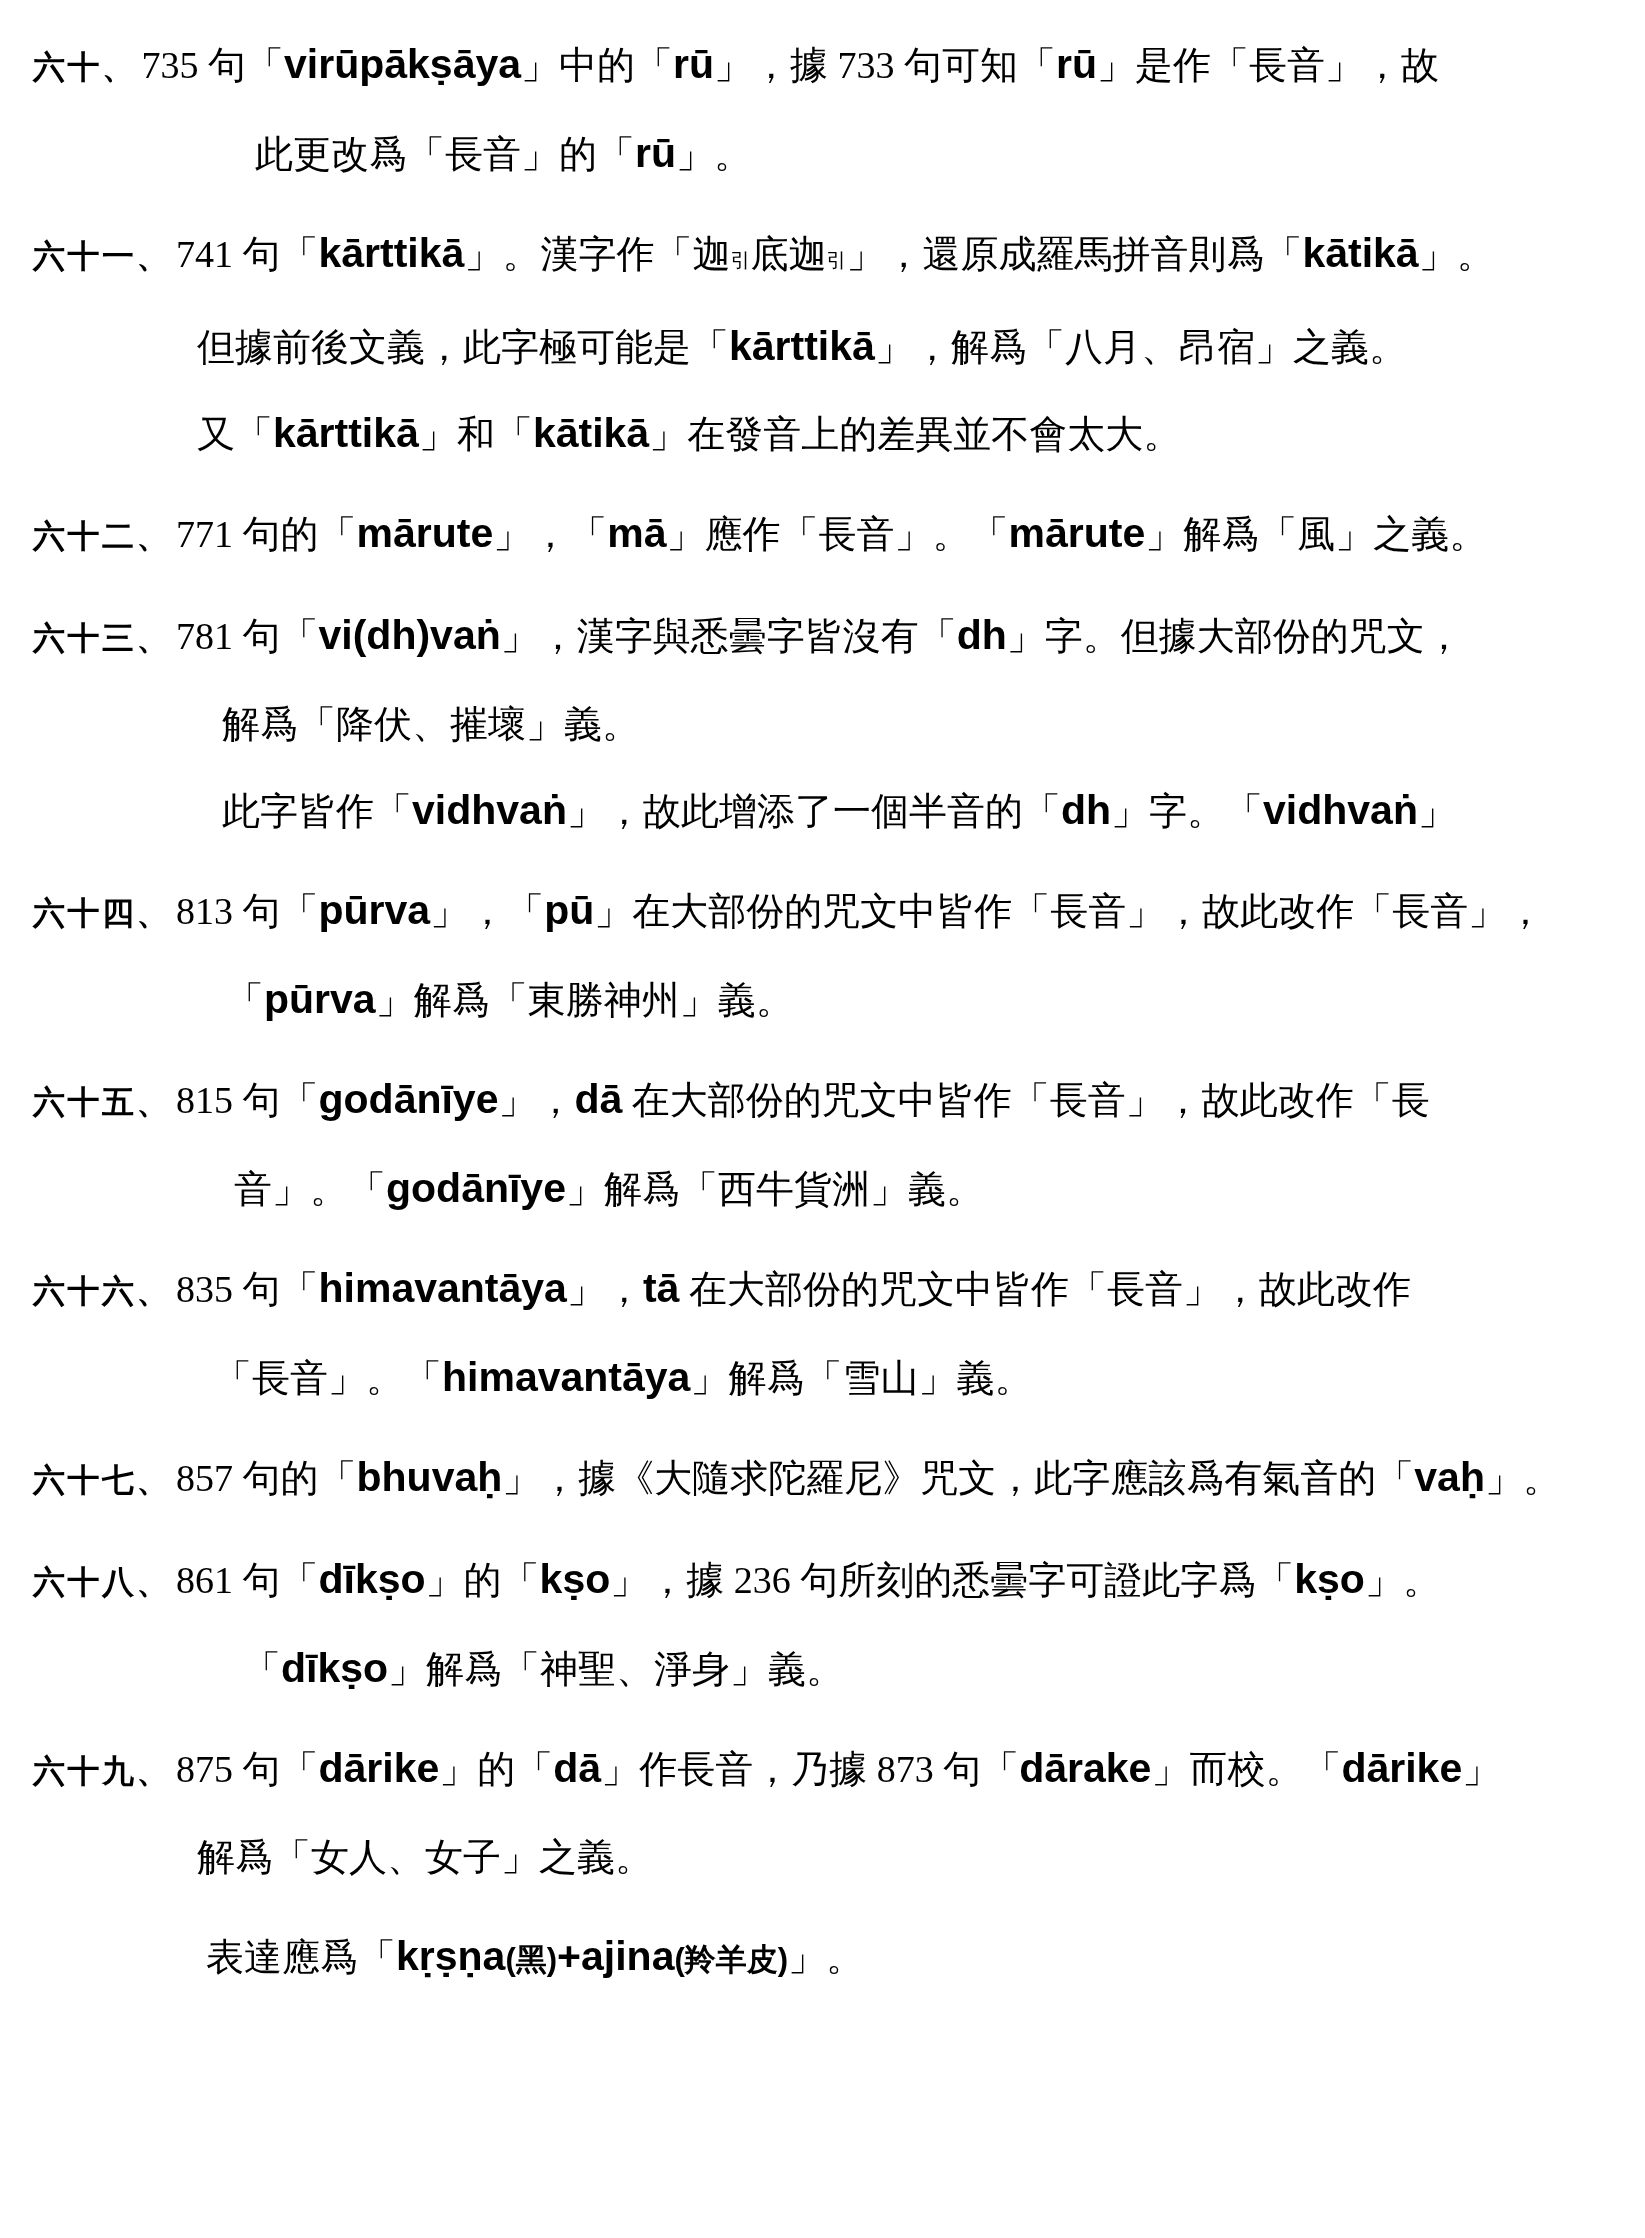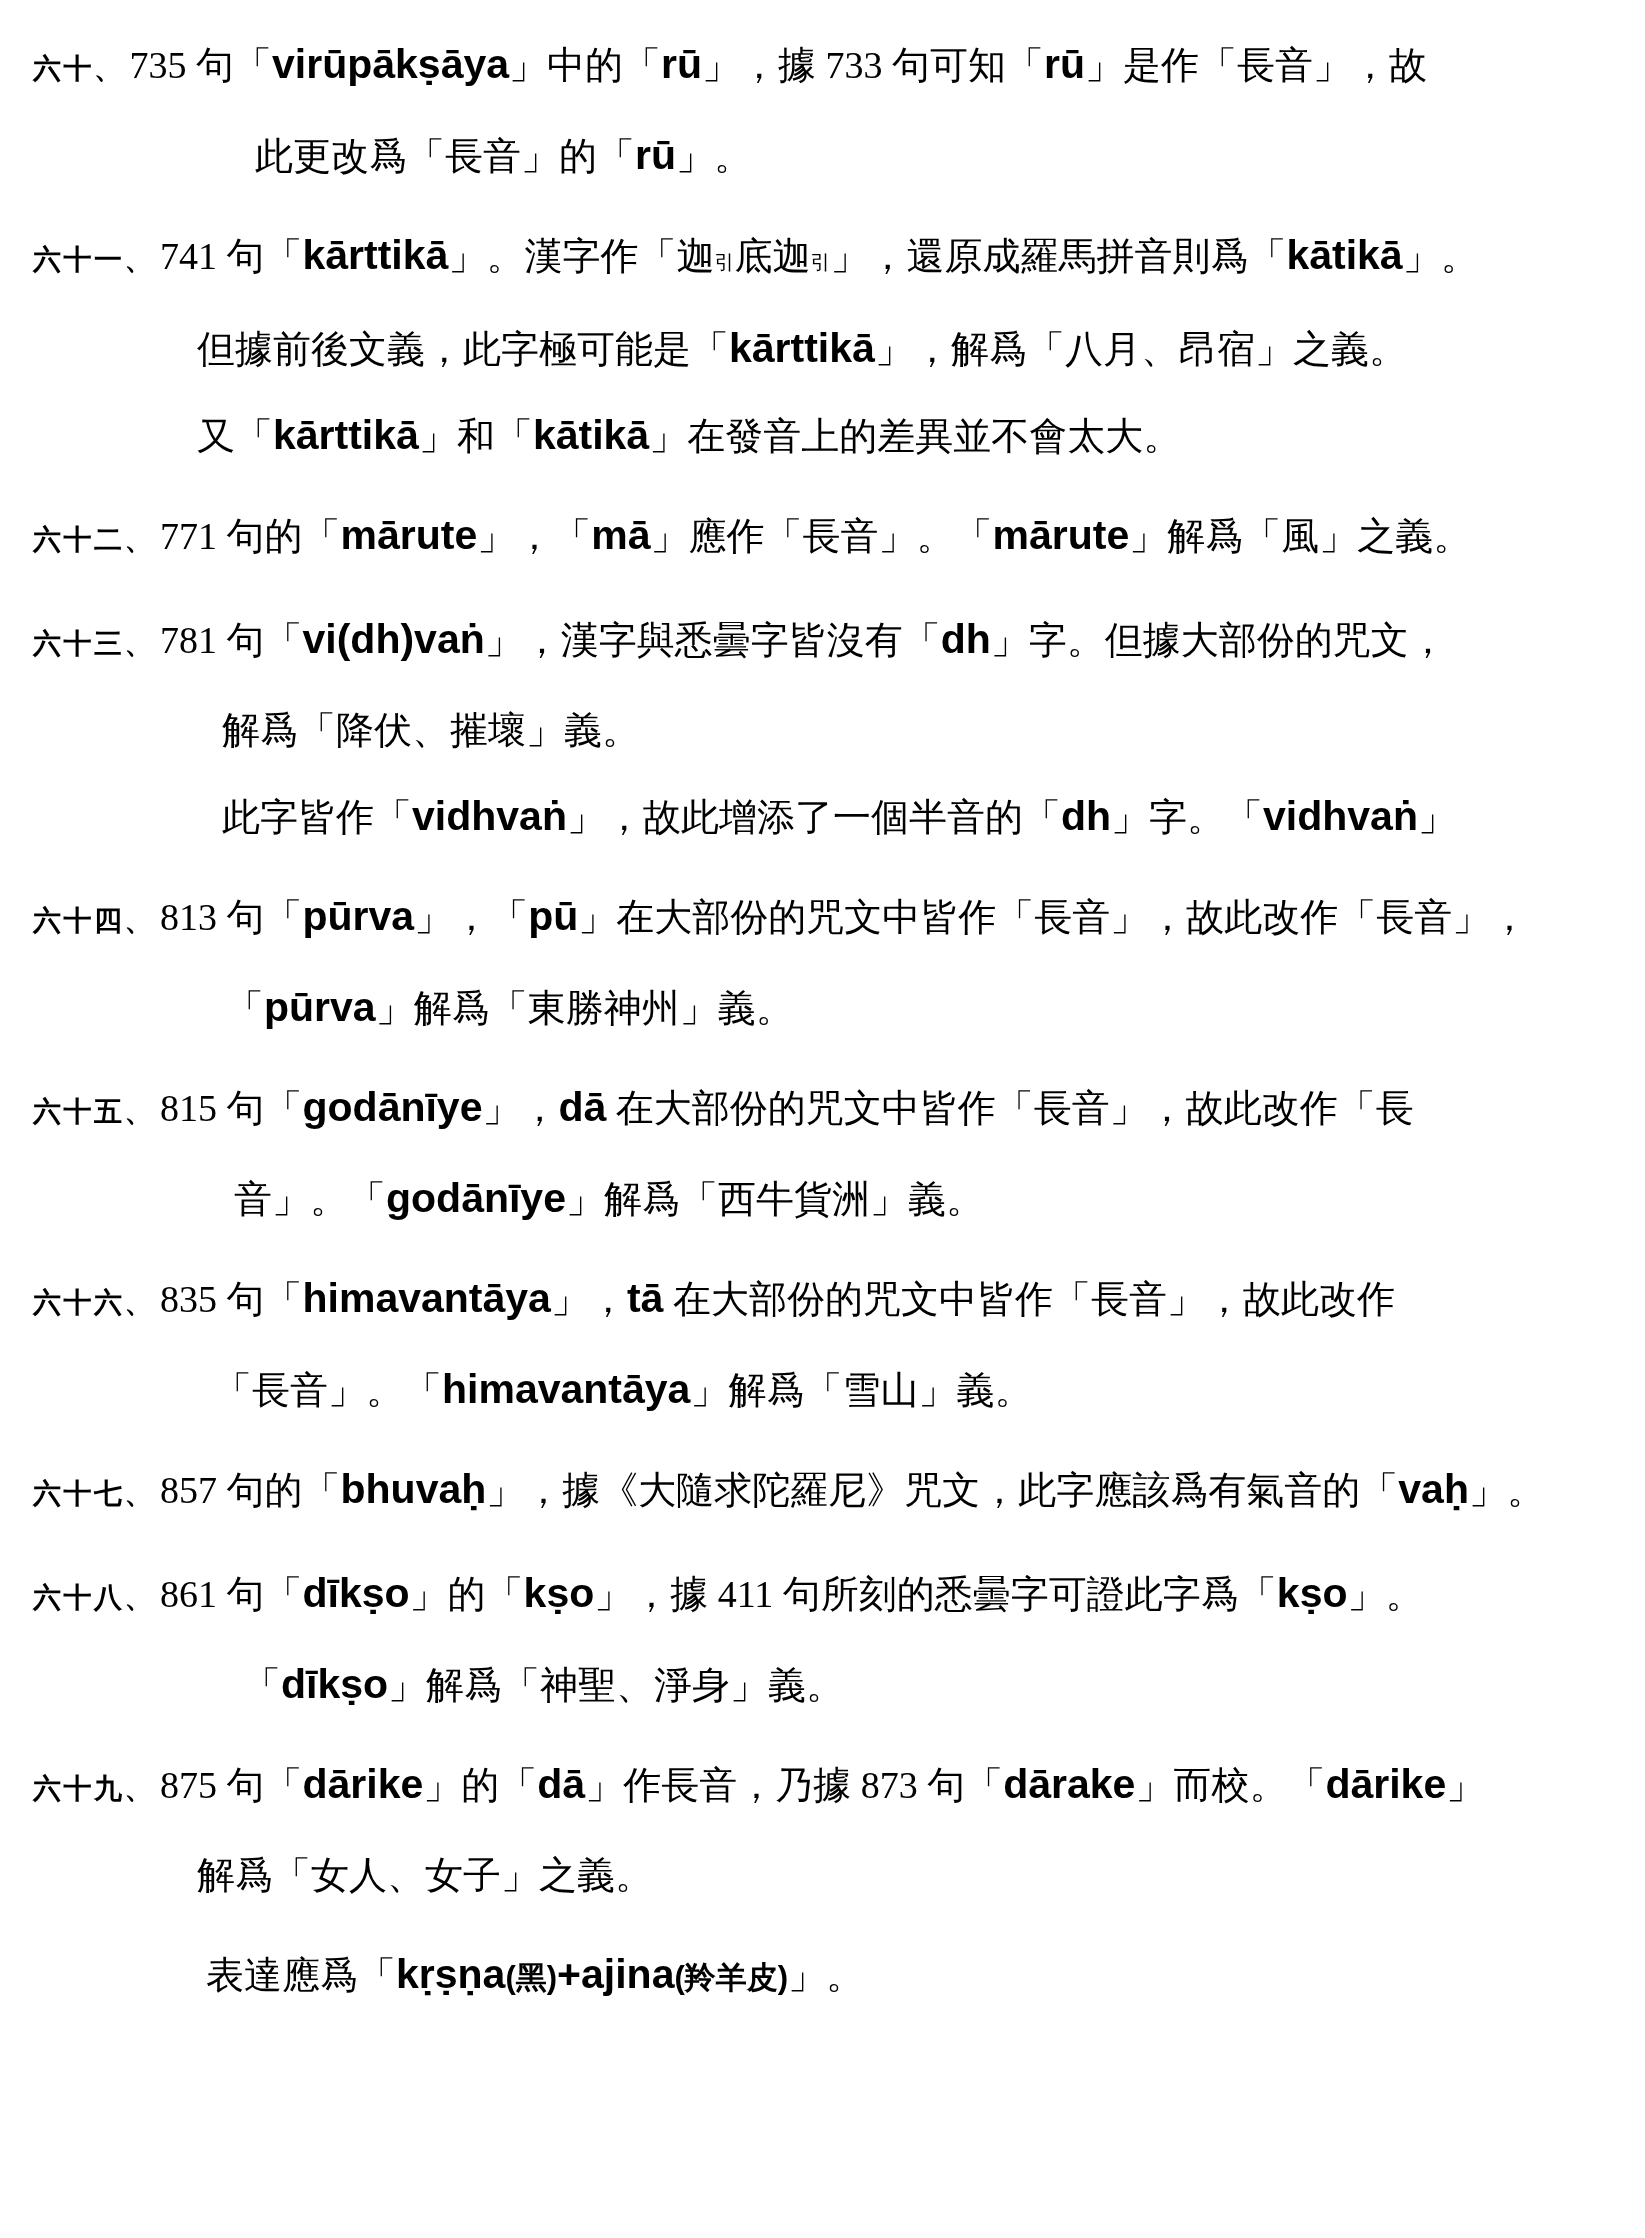--- a/index.html
+++ b/index.html
@@ -14,21 +14,21 @@
   }
   .item{margin-bottom:13px;}
   .line{
     line-height:86px;
     white-space:nowrap;
     font-size:38px;
   }
   .label{
     font-family:"Liberation Serif","DejaVu Serif",serif;
     font-weight:bold;
-    font-size:28px;
+    font-size:32px;
     letter-spacing:2.5px;
     margin-right:5px;
     margin-top:45px;
   }
   .seg-cjk{
     font-family:"Liberation Serif","DejaVu Serif",serif;
     font-size:38px;
   }
   .seg-lat{
     font-family:"Liberation Sans","DejaVu Sans",sans-serif;
@@ -76,21 +76,21 @@
         <div class="line" style="padding-left: 201px;"><span class="seg-cjk">音」。「</span><span class="seg-lat">godānīye</span><span class="seg-cjk">」解爲「西牛貨洲」義。</span></div>
       </div>
       <div class="item">
         <div class="line"><span class="label">六十六、</span><span class="seg-cjk">835 句「</span><span class="seg-lat">himavantāya</span><span class="seg-cjk">」，</span><span class="seg-lat">tā</span><span class="seg-cjk"> 在大部份的咒文中皆作「長音」，故此改作</span></div>
         <div class="line" style="padding-left: 181px;"><span class="seg-cjk">「長音」。「</span><span class="seg-lat">himavantāya</span><span class="seg-cjk">」解爲「雪山」義。</span></div>
       </div>
       <div class="item">
         <div class="line"><span class="label">六十七、</span><span class="seg-cjk">857 句的「</span><span class="seg-lat">bhuvaḥ</span><span class="seg-cjk">」，據《大隨求陀羅尼》咒文，此字應該爲有氣音的「</span><span class="seg-lat">vaḥ</span><span class="seg-cjk">」。</span></div>
       </div>
       <div class="item">
-        <div class="line"><span class="label">六十八、</span><span class="seg-cjk">861 句「</span><span class="seg-lat">dīkṣo</span><span class="seg-cjk">」的「</span><span class="seg-lat">kṣo</span><span class="seg-cjk">」，據 411 句所刻的悉曇字可證此字爲「</span><span class="seg-lat">kṣo</span><span class="seg-cjk">」。</span></div>
+        <div class="line"><span class="label">六十八、</span><span class="seg-cjk">861 句「</span><span class="seg-lat">dīkṣo</span><span class="seg-cjk">」的「</span><span class="seg-lat">kṣo</span><span class="seg-cjk">」，據 236 句所刻的悉曇字可證此字爲「</span><span class="seg-lat">kṣo</span><span class="seg-cjk">」。</span></div>
         <div class="line" style="padding-left: 210px;"><span class="seg-cjk">「</span><span class="seg-lat">dīkṣo</span><span class="seg-cjk">」解爲「神聖、淨身」義。</span></div>
       </div>
       <div class="item">
         <div class="line"><span class="label">六十九、</span><span class="seg-cjk">875 句「</span><span class="seg-lat">dārike</span><span class="seg-cjk">」的「</span><span class="seg-lat">dā</span><span class="seg-cjk">」作長音，乃據 873 句「</span><span class="seg-lat">dārake</span><span class="seg-cjk">」而校。「</span><span class="seg-lat">dārike</span><span class="seg-cjk">」</span></div>
         <div class="line" style="padding-left: 164px;"><span class="seg-cjk">解爲「女人、女子」之義。</span></div>
       </div>
       <div class="item">
         <div class="line" style="padding-left: 173px;"><span class="seg-cjk">表達應爲「</span><span class="seg-lat">kṛṣṇa</span><span class="seg-small">(黑)</span><span class="seg-lat">+ajina</span><span class="seg-small">(羚羊皮)</span><span class="seg-cjk">」。</span></div>
       </div>
     </div>

